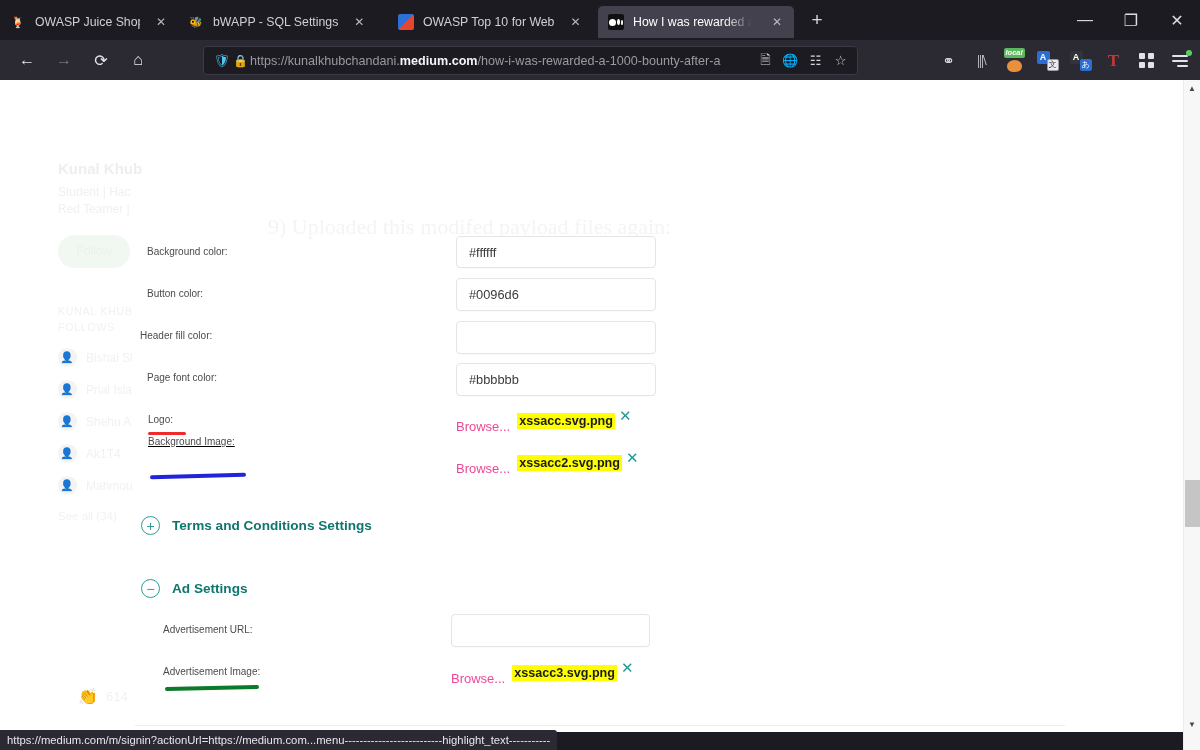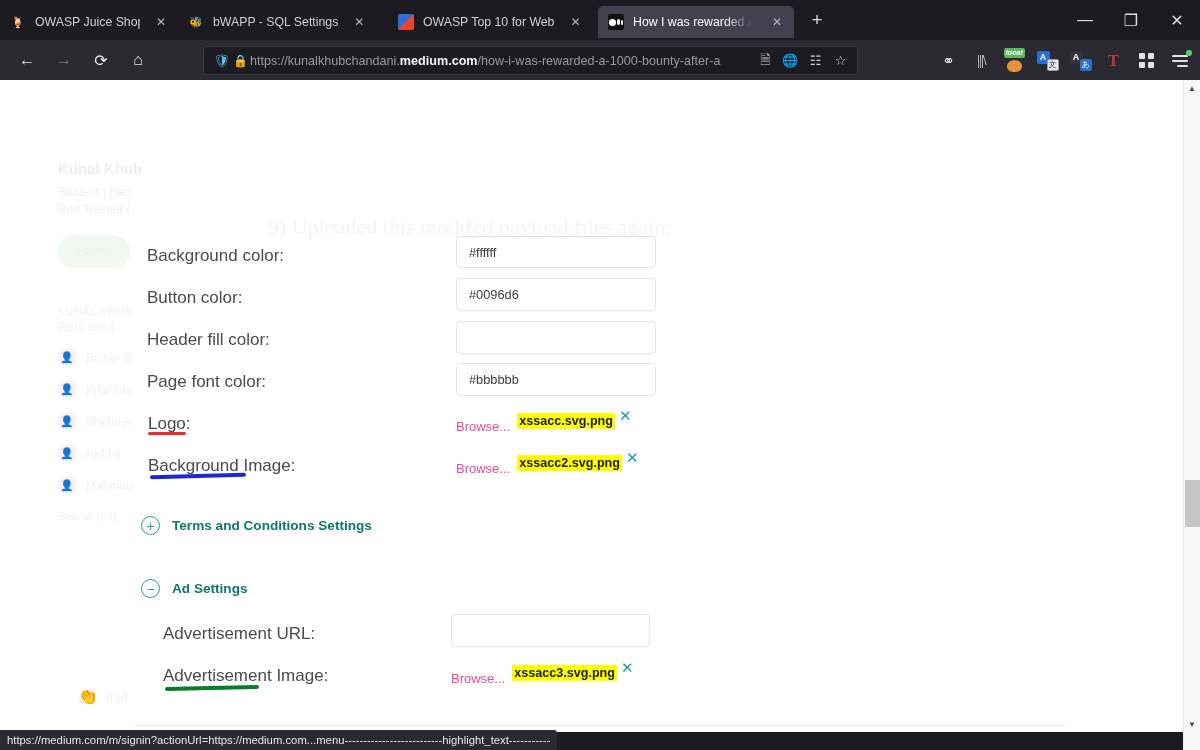--- a/index.html
+++ b/index.html
@@ -201,21 +201,21 @@
   .fs-claps { position: absolute; left: 20px; top: 527px; display: flex; align-items: center; gap: 8px; }
   .fs-claps .cl-ic { font-size: 16px; color: #f2f2f2; }
   .fs-claps .cl-n { font-size: 13px; color: #f1f1f1; }
 
   
   .form-area { position: absolute; left: 0; top: 0; width: 1183px; height: 652px; }
   .frow {
     position: absolute; display: flex; align-items: center;
   }
   .flabel {
-    font-size: 17px; color: #4b4b4b;
+    font-size: 10px; color: #4b4b4b;
     font-family: "Liberation Sans", sans-serif;
     white-space: nowrap;
   }
   .finput {
     position: absolute; background: #fff;
     border: 1px solid #e3e5e8; border-radius: 4px;
     display: flex; align-items: center; padding-left: 12px;
     font-size: 12.8px; color: #3b3b3b;
     box-shadow: 0 1px 1px rgba(0,0,0,.02);
   }
@@ -429,41 +429,41 @@
         <div class="frow" style="left:147px; top:166px;">
           <span class="flabel">Background color:</span>
         </div>
         <div class="finput" style="left:456px; top:156px; width:200px; height:32px;">#ffffff</div>
 
         <div class="frow" style="left:147px; top:208px;">
           <span class="flabel">Button color:</span>
         </div>
         <div class="finput" style="left:456px; top:198px; width:200px; height:33px;">#0096d6</div>
 
-        <div class="frow" style="left:147px; top:250px;text-align:right;">
+        <div class="frow" style="left:140px; top:250px;text-align:right;">
           <span class="flabel">Header fill color:</span>
         </div>
         <div class="finput" style="left:456px; top:241px; width:200px; height:33px;"></div>
 
         <div class="frow" style="left:147px; top:292px;">
           <span class="flabel">Page font color:</span>
         </div>
         <div class="finput" style="left:456px; top:283px; width:200px; height:33px;">#bbbbbb</div>
 
         <div class="frow" style="left:148px; top:334px;">
           <span class="flabel">Logo:</span>
         </div>
         <div class="ann ann-red" style="left:148px; top:352px; width:38px;"></div>
         <div class="browse" style="left:456px; top:333px;">
           <span class="bw">Browse...</span>
           <span class="fname">xssacc.svg.png</span>
           <span class="rmx">✕</span>
         </div>
 
-        <div class="frow" style="left:148px; top:376px;">
+        <div class="frow" style="left:148px; top:356px;text-decoration:underline;">
           <span class="flabel">Background Image:</span>
         </div>
         <div class="ann ann-blue" style="left:150px; top:394px; width:96px; transform:rotate(-1.6deg);"></div>
         <div class="browse" style="left:456px; top:375px;">
           <span class="bw">Browse...</span>
           <span class="fname">xssacc2.svg.png</span>
           <span class="rmx">✕</span>
         </div>
 
         <div class="section" style="left:141px; top:436px;">

